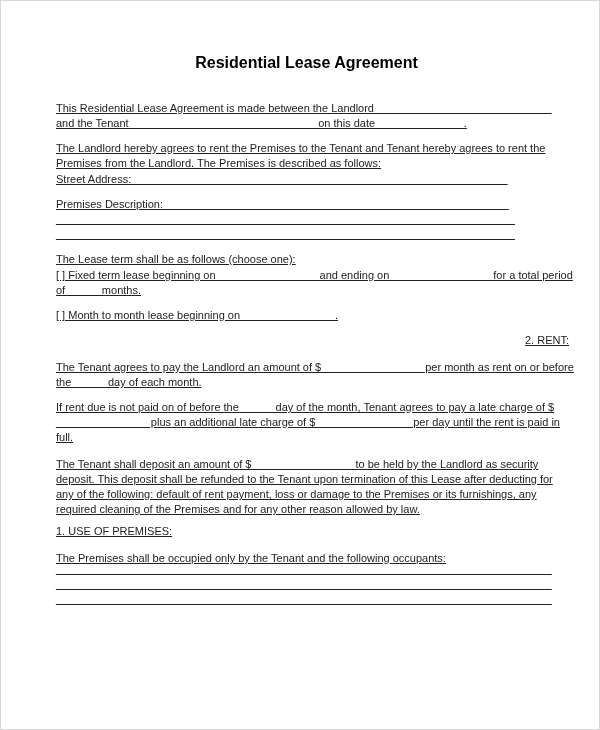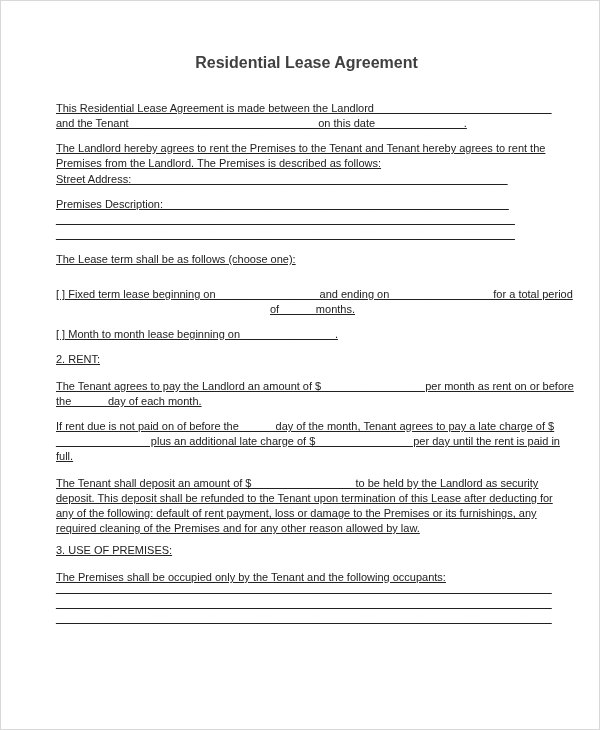--- a/index.html
+++ b/index.html
@@ -22,39 +22,39 @@
   .inner {
     padding-left: 55px;
     padding-right: 30px;
   }
   .doc-title {
     text-align: center;
     font-weight: bold;
     font-size: 16px;
     line-height: 19px;
     margin-top: 52px;
-    color: #404040;
+    color: #000000;
     
     margin-left: -12px;
   }
   .para {
     white-space: pre;
     margin: 0;
     text-decoration: underline;
   }
   .m-intro        { margin-top: 29px; }
   .m-agreement    { margin-top: 10px; }
   .m-street       { margin-top: 1px; }
   .m-premdesc     { margin-top: 10px; }
   .m-premlines    { margin-top: 0px; }
   .m-heading1     { margin-top: 20px; }
   .m-termintro    { margin-top: 10px; }
-  .m-termfixed    { margin-top: 20px; text-align: center; }
+  .m-termfixed    { margin-top: 1px; }
   .m-termmonthly  { margin-top: 10px; }
-  .m-heading2     { margin-top: 10px; }
+  .m-heading2     { margin-top: 10px; text-align: right; }
   .m-rentamount   { margin-top: 12px; }
   .m-rentlate     { margin-top: 10px; }
   .m-heading3     { margin-top: 5px; }
   .m-depositbody  { margin-top: 12px; }
   .m-heading4     { margin-top: 7px; }
   .m-usebody      { margin-top: 12px; }
   .m-occlines     { margin-top: -4px; }
 </style>
 </head>
 <body>
@@ -93,21 +93,21 @@
     <div class="para m-rentlate">If rent due is not paid on of before the _____ day of the month, Tenant agrees to pay a late charge of $
 _______________ plus an additional late charge of $ _______________ per day until the rent is paid in
 full.</div>
 
 
     <div class="para m-depositbody">The Tenant shall deposit an amount of $ ________________ to be held by the Landlord as security
 deposit. This deposit shall be refunded to the Tenant upon termination of this Lease after deducting for
 any of the following: default of rent payment, loss or damage to the Premises or its furnishings, any
 required cleaning of the Premises and for any other reason allowed by law.</div>
 
-    <div class="para m-heading4">3. USE OF PREMISES:</div>
+    <div class="para m-heading4">1. USE OF PREMISES:</div>
 
     <div class="para m-usebody">The Premises shall be occupied only by the Tenant and the following occupants:</div>
 
     <div class="para m-occlines">_________________________________________________________________________________
 _________________________________________________________________________________
 _________________________________________________________________________________</div>
 
   </div>
 </div>
 

